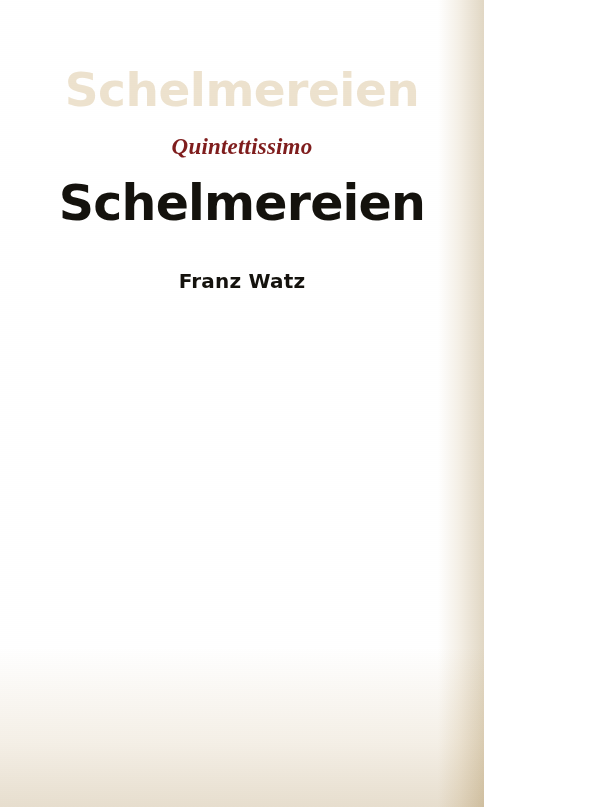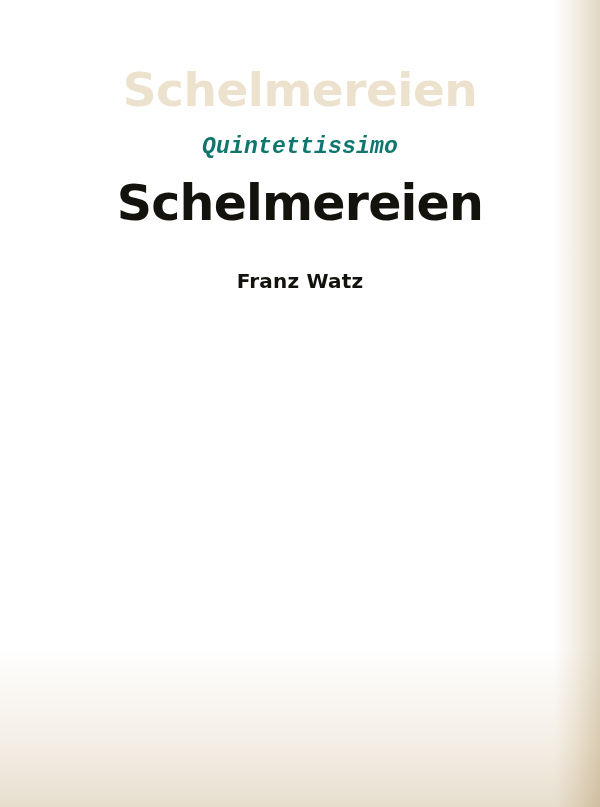--- a/index.html
+++ b/index.html
@@ -9,21 +9,21 @@
   }
   body {
     width: 600px;
     height: 807px;
     overflow: hidden;
     font-family: "DejaVu Sans", sans-serif;
   }
 
   #cover {
     position: relative;
-    width: 600px;
+    width: 484px;
     height: 807px;
     box-sizing: border-box;
     
     background:
       radial-gradient(120% 90% at 18% 4%, rgba(255,255,250,0.95) 0%, rgba(255,252,235,0.55) 22%, rgba(255,246,205,0.12) 42%, rgba(255,255,255,0) 62%),
       linear-gradient(177deg,
         #f6eccb 0%,
         #f3e4b6 10%,
         #efd99b 22%,
         #ecd храм 0%,
@@ -88,26 +88,26 @@
 
   #text-block {
     position: absolute;
     top: 0; left: 0;
     width: 100%;
     text-align: center;
   }
 
   .series {
     margin-top: 134px;
-    font-family: Liberation Mono, monospace;
+    font-family: Liberation Serif, serif;
     font-style: italic;
     font-weight: bold;
     font-size: 23px;
     letter-spacing: 0.2px;
-    color: #0f766e;
+    color: #7f1d1d;
   }
 
   .main-title {
     margin-top: 18px;
     font-family: "DejaVu Sans", sans-serif;
     font-weight: bold;
     font-size: 49px;
     letter-spacing: -0.8px;
     color: #14120d;
     line-height: 1.05;

